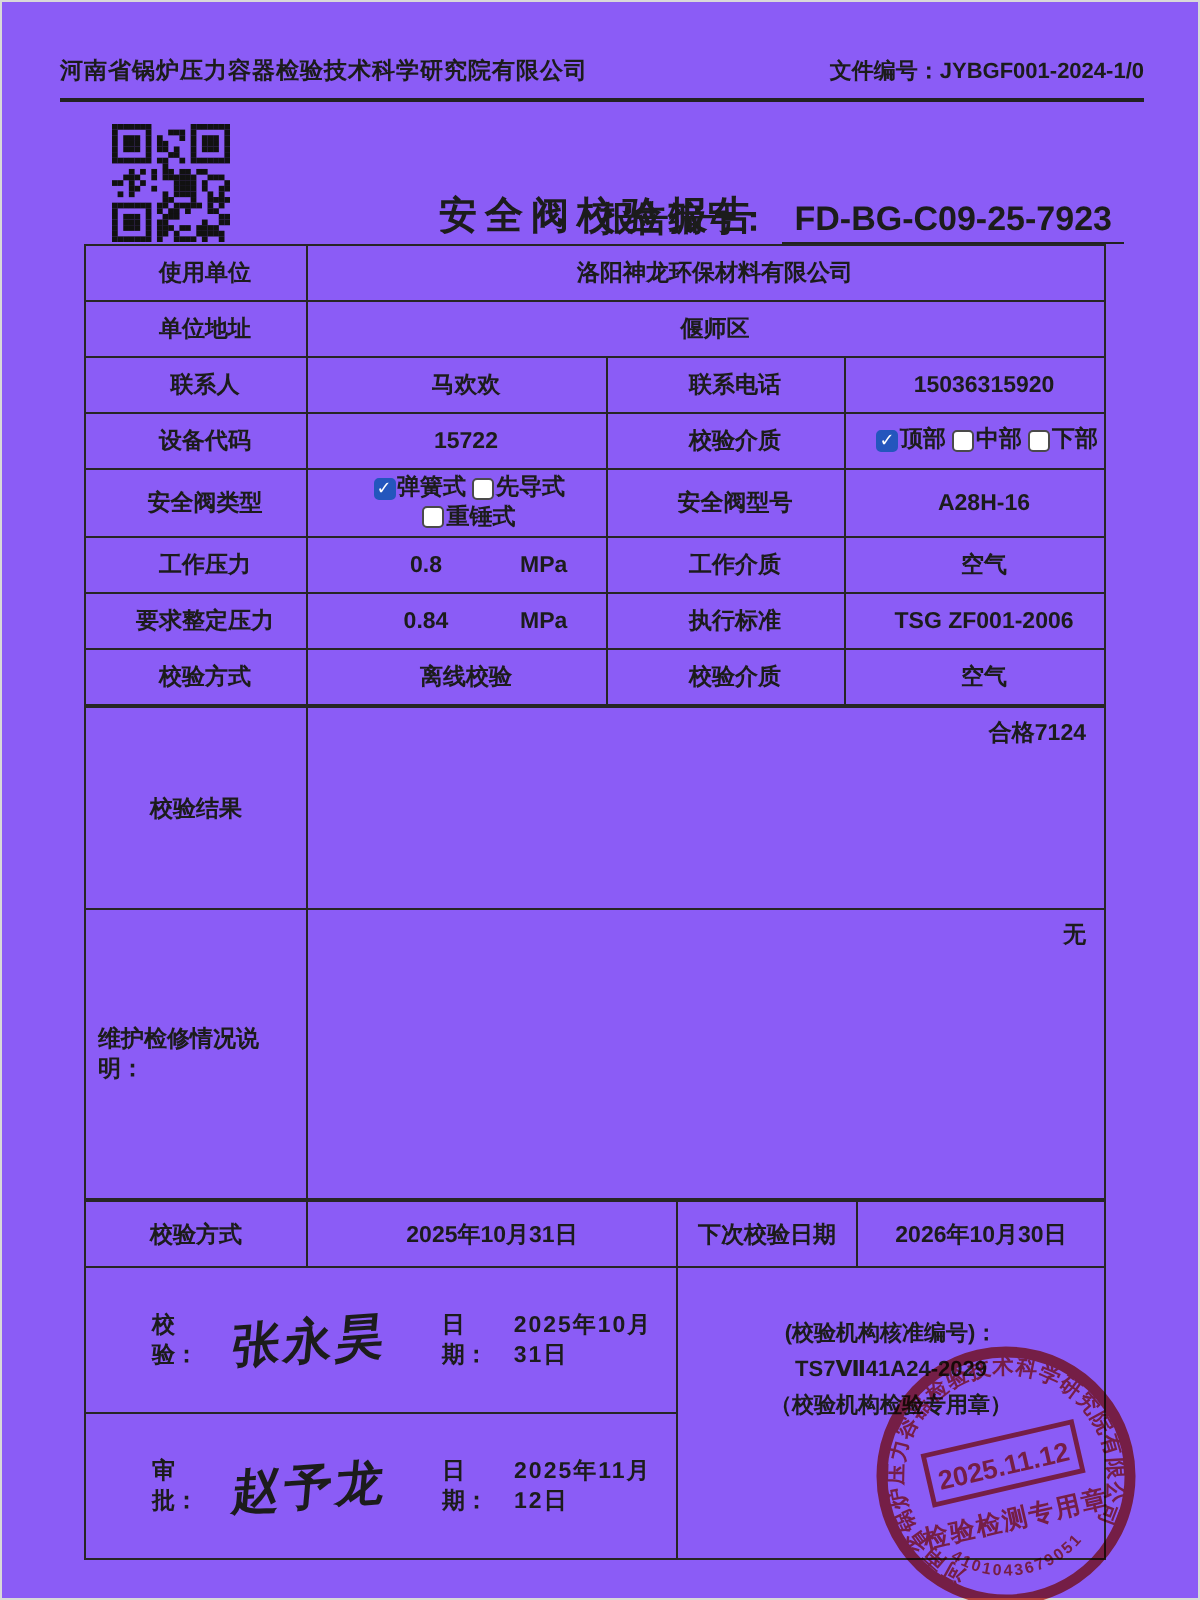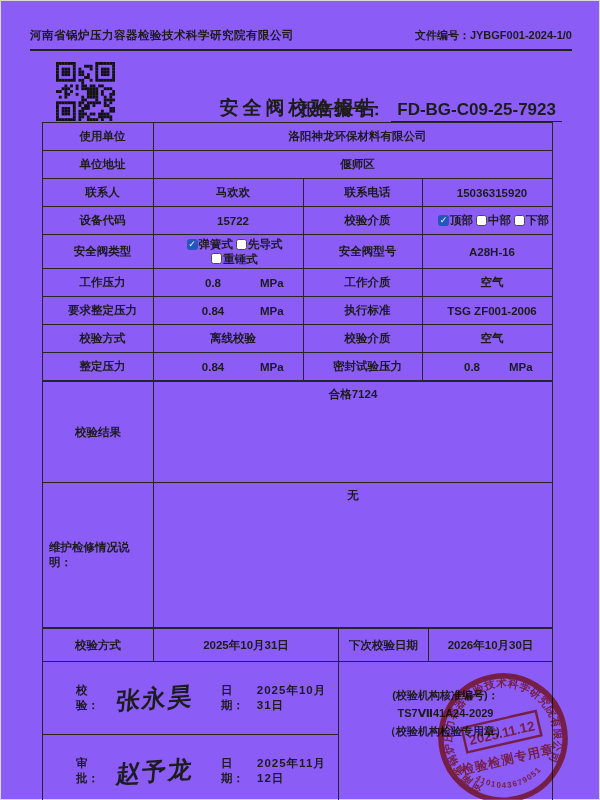--- a/index.html
+++ b/index.html
@@ -24,21 +24,21 @@
   .report-line .val{display:inline-block;min-width:150px;text-align:center;
                     border-bottom:1.5px solid #222;padding:0 6px 1px 6px;margin-left:6px;}
 
   
   .tables{position:absolute;left:42px;top:122px;width:510px;}
   table{border-collapse:collapse;table-layout:fixed;width:510px;}
   td{border:1.6px solid #262626;font-size:11.5px;font-weight:700;
      text-align:center;vertical-align:middle;padding:2px 3px;overflow:hidden;}
   .tA td{height:23px;padding-left:12px;}
   .tA tr.tall td{height:29px;}
-  .vtop{vertical-align:top;text-align:center;padding:5px 9px;}
+  .vtop{vertical-align:top;text-align:right;padding:5px 9px;}
   .lab-left{text-align:left;padding-left:6px;}
   .pcell{display:flex;align-items:center;}
   .pcell .pv{flex:1;text-align:center;}
   .pcell .pu{width:40px;text-align:left;}
 
   
   .cbgroup{display:flex;flex-wrap:wrap;justify-content:center;align-items:center;
            line-height:1.25;}
   .cbopt{display:inline-flex;align-items:center;white-space:nowrap;}
   .cb{width:11px;height:11px;border:1.6px solid #4a4a4a;border-radius:2.5px;
@@ -392,36 +392,20 @@
             </td>
         <td>执行标准</td>
         <td>TSG ZF001-2006</td>
       </tr>
       <tr>
         <td>校验方式</td>
         <td>离线校验</td>
         <td>校验介质</td>
         <td>空气</td>
       </tr>
-      <tr>
-        <td>整定压力</td>
-        <td>
-              <span class="pcell">
-                <span class="pv">0.84</span>
-                <span class="pu">MPa</span>
-              </span>
-            </td>
-        <td>密封试验压力</td>
-        <td>
-              <span class="pcell">
-                <span class="pv">0.8</span>
-                <span class="pu">MPa</span>
-              </span>
-            </td>
-      </tr>
     </tbody>
       </table>
 
     <table class="tB">
       <colgroup>
           <col style="width:111px">
           <col style="width:399px">
         </colgroup>
       <tbody>
           <tr>

